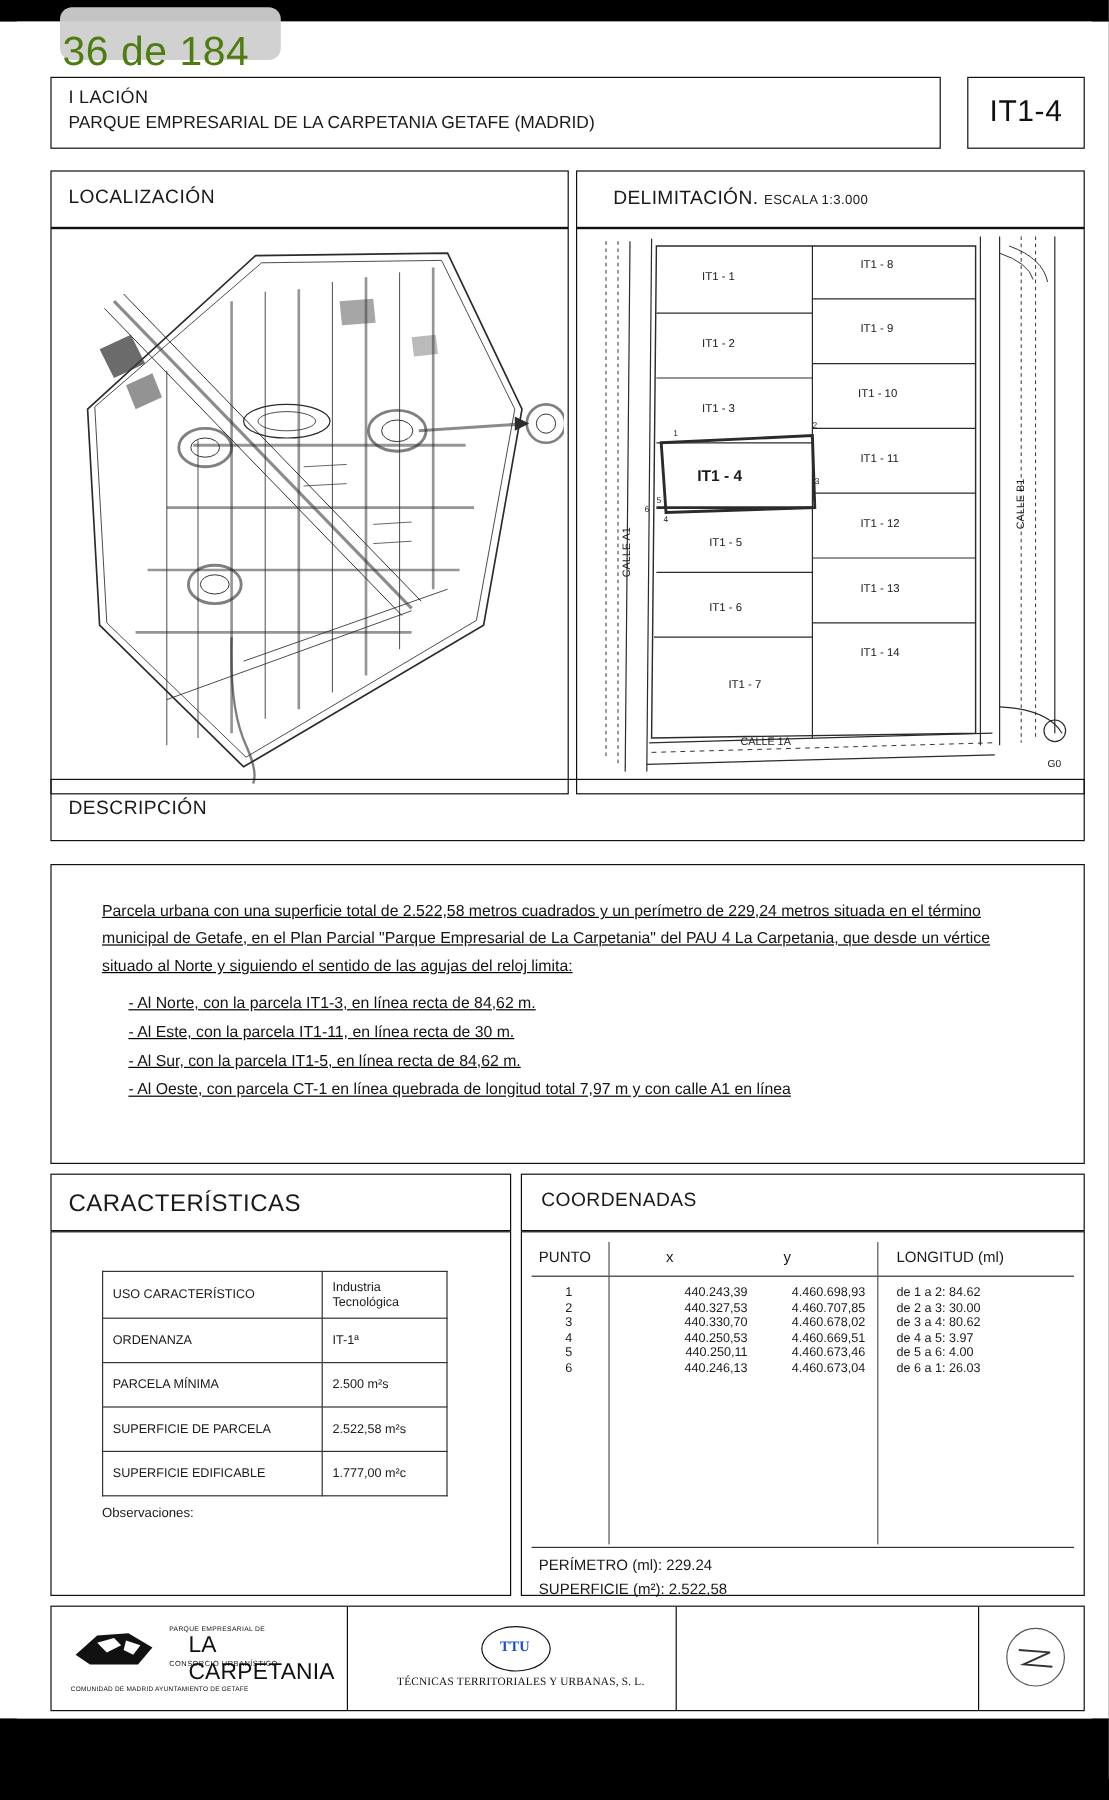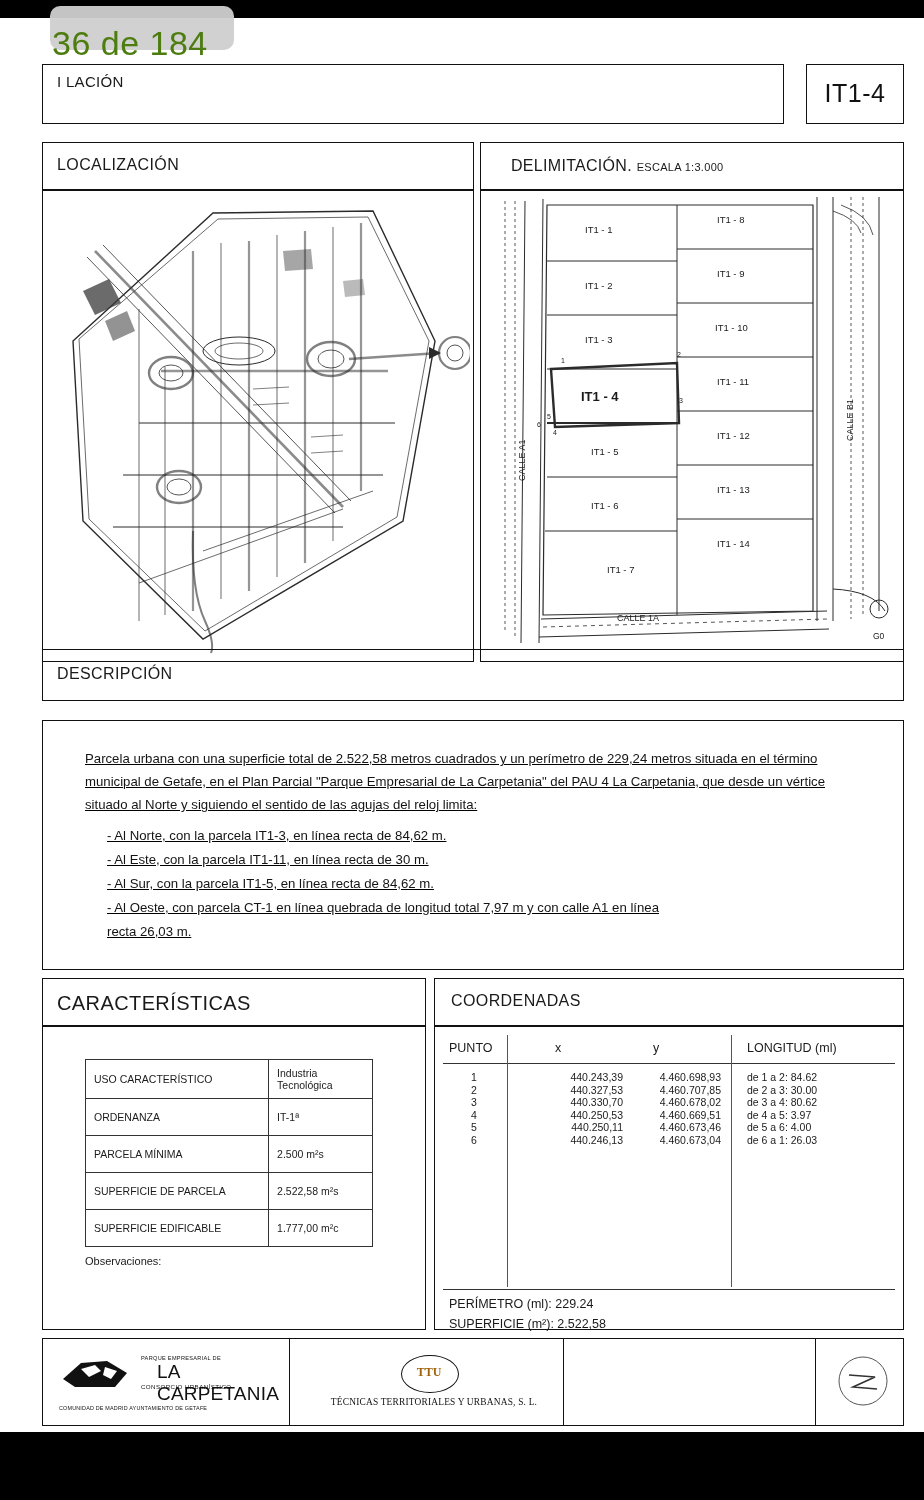--- a/index.html
+++ b/index.html
@@ -66,39 +66,40 @@
   .footbox{left:28px;top:1320px;width:860px;height:86px;}
   .fdiv{position:absolute;top:0;width:1.4px;height:86px;background:#111;}
   .logo1{position:absolute;left:14px;top:8px;width:228px;height:68px;}
   .logo1 .shape{position:absolute;left:4px;top:10px;width:70px;height:32px;}
   .l1a{position:absolute;font-size:5.6px;color:#111;letter-spacing:.3px;}
   .l1b{position:absolute;font-size:19px;color:#111;font-family:"Liberation Sans",sans-serif;letter-spacing:.2px;margin-left:16px;}
   .l1c{position:absolute;font-size:6.2px;color:#111;letter-spacing:.4px;}
   .l1d{position:absolute;font-size:5.4px;color:#111;letter-spacing:.2px;}
   .logo2{position:absolute;left:262px;top:10px;width:258px;height:66px;}
   .ttuoval{position:absolute;left:96px;top:6px;width:56px;height:36px;border:1.6px solid #111;border-radius:50%;}
-  .ttutxt{position:absolute;left:96px;top:16px;width:56px;text-align:center;font-size:12px;font-weight:bold;color:#a16207;font-family:"Liberation Serif",serif;}
+  .ttutxt{position:absolute;left:96px;top:16px;width:56px;text-align:center;font-size:12px;font-weight:bold;color:#1d4ed8;font-family:"Liberation Serif",serif;}
   .ttucap{position:absolute;left:0;top:48px;width:258px;text-align:center;font-size:9.4px;color:#111;font-family:"Liberation Serif",serif;letter-spacing:.2px;}
   .ptitle{position:absolute;left:540px;top:18px;width:232px;text-align:center;font-size:19px;color:#111;line-height:26px;}
   .northwrap{position:absolute;left:790px;top:12px;width:60px;height:60px;}
 
   .mapsvg{position:absolute;left:0;top:0;}
 </style>
 </head>
 <body>
 
 <div class="page">
 
   <div class="topbar"></div>
   <div class="bottombar"></div>
 
   <div class="sheet">
 
     <div class="frame hdrbox">
       <div class="hdr-t1">I                                      LACIÓN</div>
+      <div class="hdr-t2">PARQUE EMPRESARIAL DE LA CARPETANIA GETAFE (MADRID)</div>
     </div>
     <div class="frame codebox">
       <div class="codetxt">IT1-4</div>
     </div>
 
     <div class="frame locbox">
       <div class="loclabel">LOCALIZACIÓN</div>
     </div>
     <div class="frame delbox">
       <div class="dellabel">
@@ -232,21 +233,20 @@
       <div class="desclabel">DESCRIPCIÓN</div>
     </div>
     <div class="frame descbody">
       <div class="descinner">
         <p>Parcela urbana con una superficie total de 2.522,58 metros cuadrados y un perímetro de 229,24 metros situada en el término municipal de Getafe, en el Plan Parcial "Parque Empresarial de La Carpetania" del PAU 4 La Carpetania, que desde un vértice situado al Norte y siguiendo el sentido de las agujas del reloj limita:</p>
         <ul>
           <li>- Al Norte, con la parcela IT1-3, en línea recta de 84,62 m.</li>
           <li>- Al Este, con la parcela IT1-11, en línea recta de 30 m.</li>
           <li>- Al Sur, con la parcela IT1-5, en línea recta de 84,62 m.</li>
           <li>- Al Oeste,  con parcela CT-1 en línea quebrada de longitud total 7,97 m y con calle A1 en línea</li>
-          <li>   recta  26,03 m.</li>
         </ul>
       </div>
     </div>
 
     <div class="frame caracbox">
       <div class="caraclabel">CARACTERÍSTICAS</div>
     </div>
     <div class="frame coordbox">
       <div class="coordlabel">COORDENADAS</div>
     </div>

